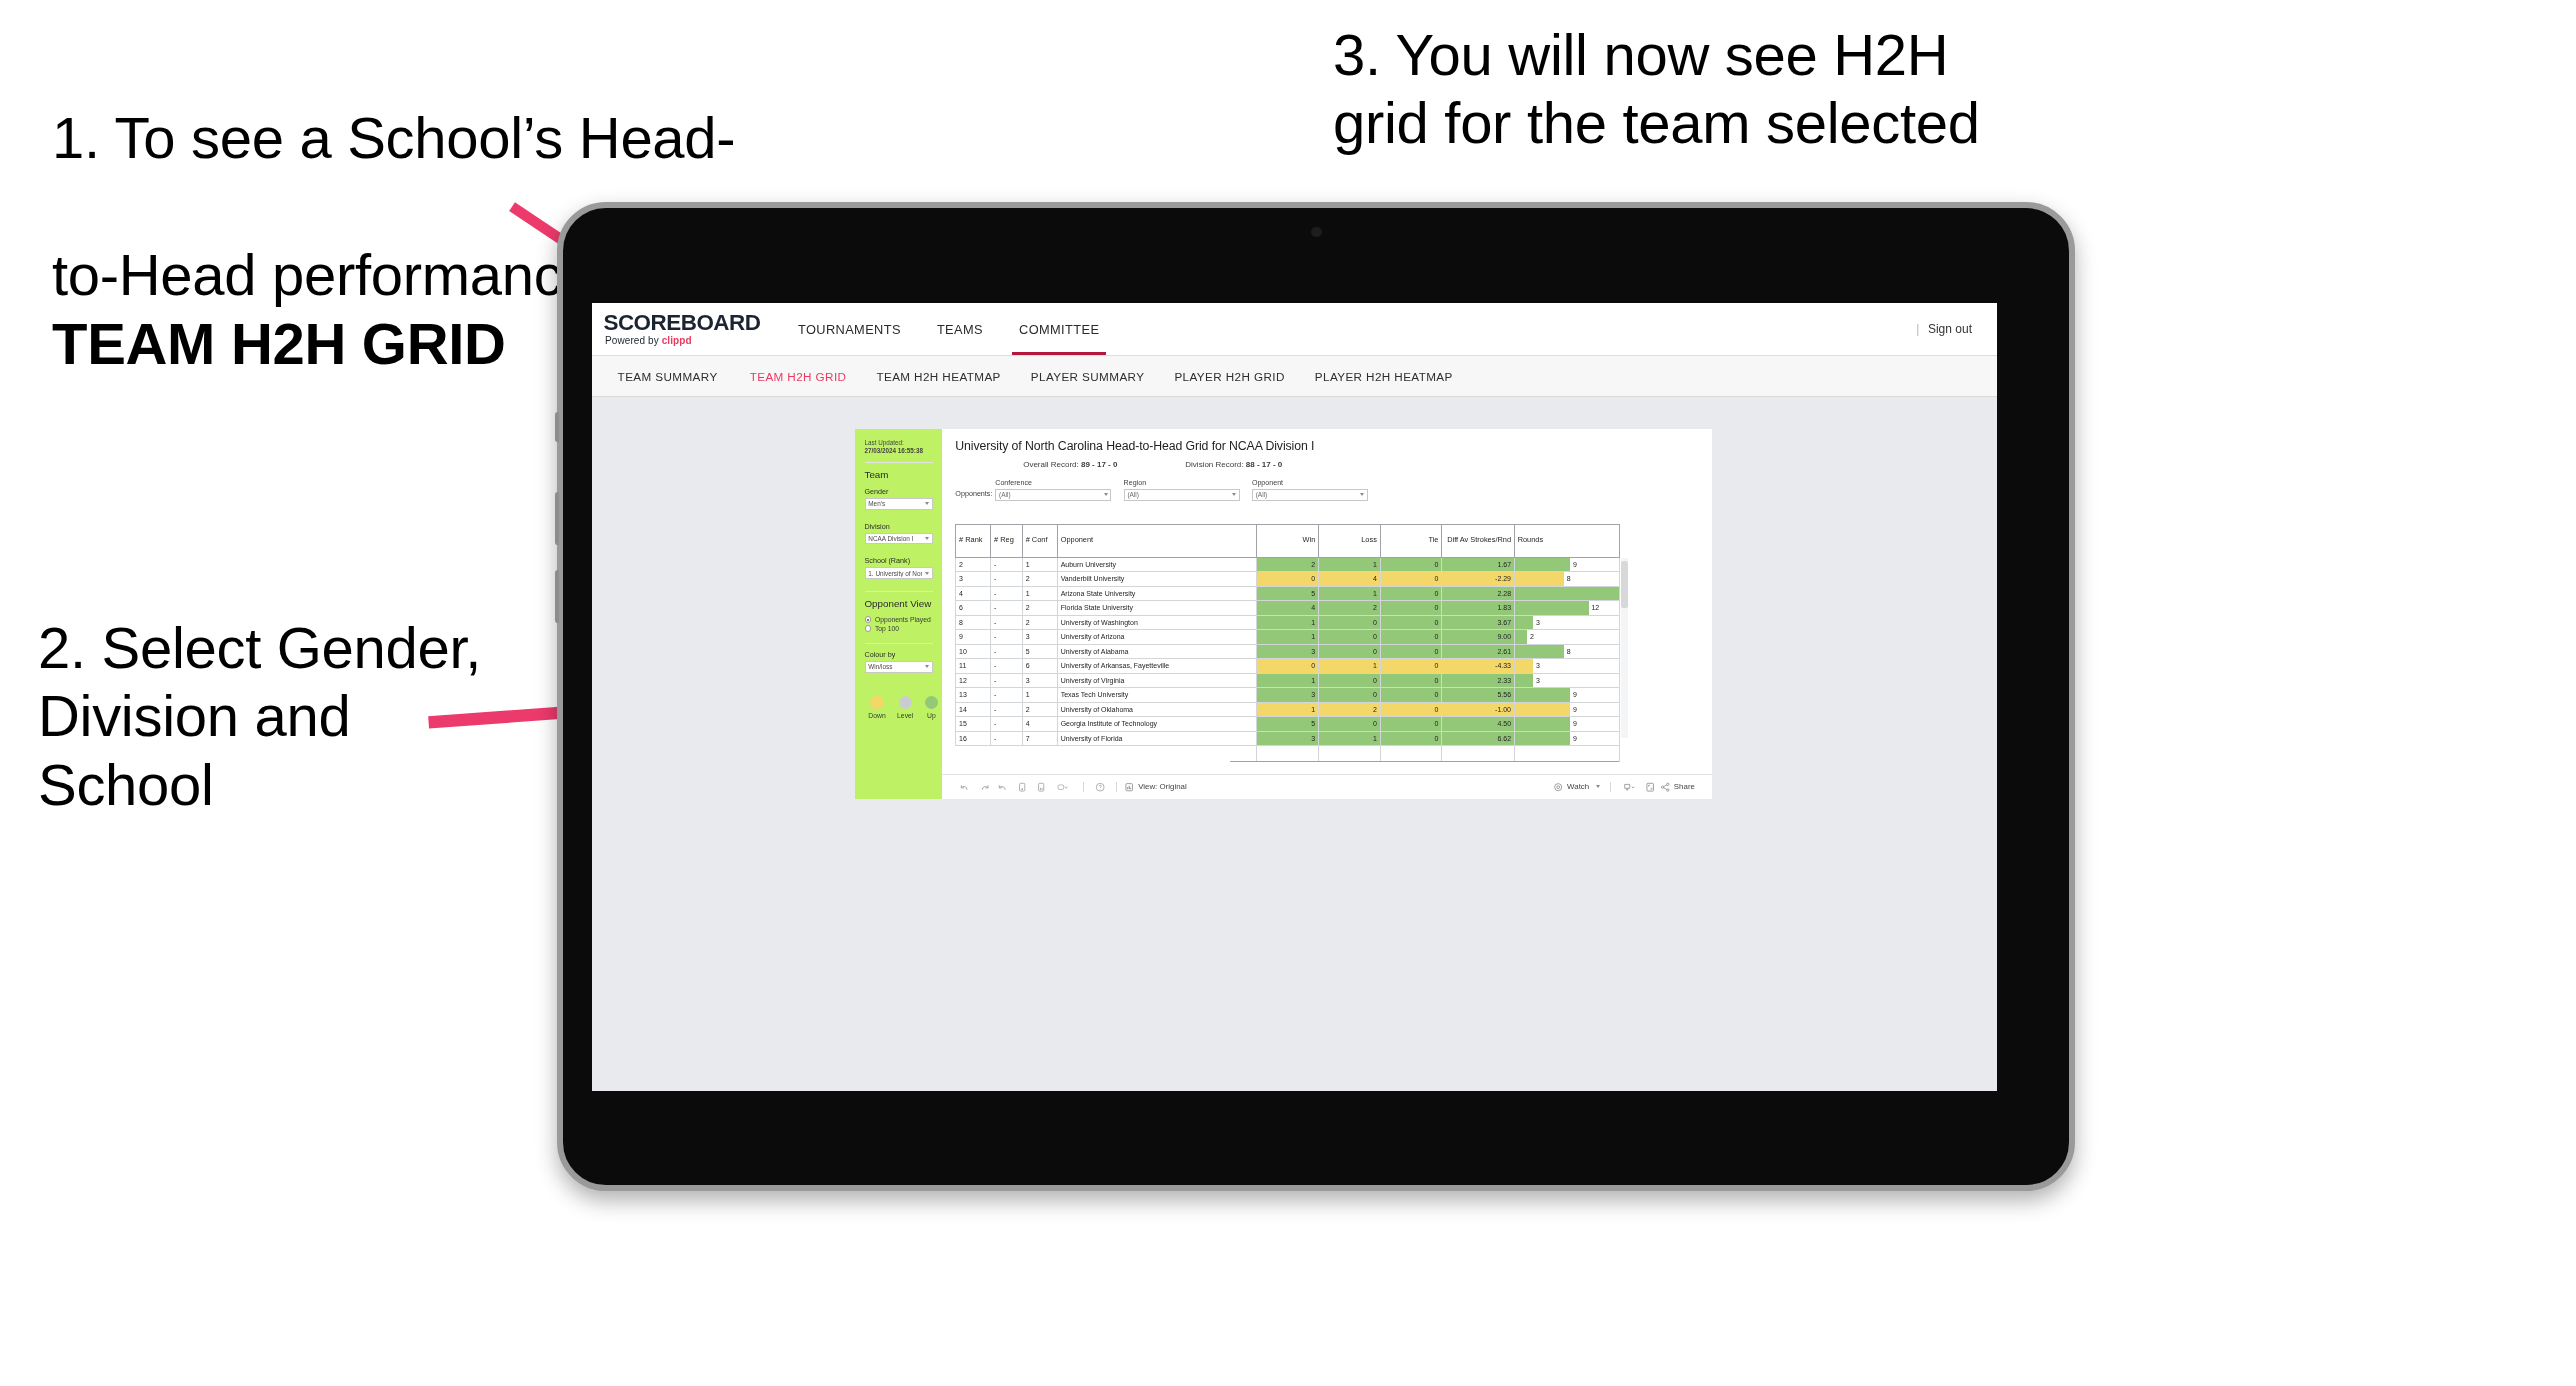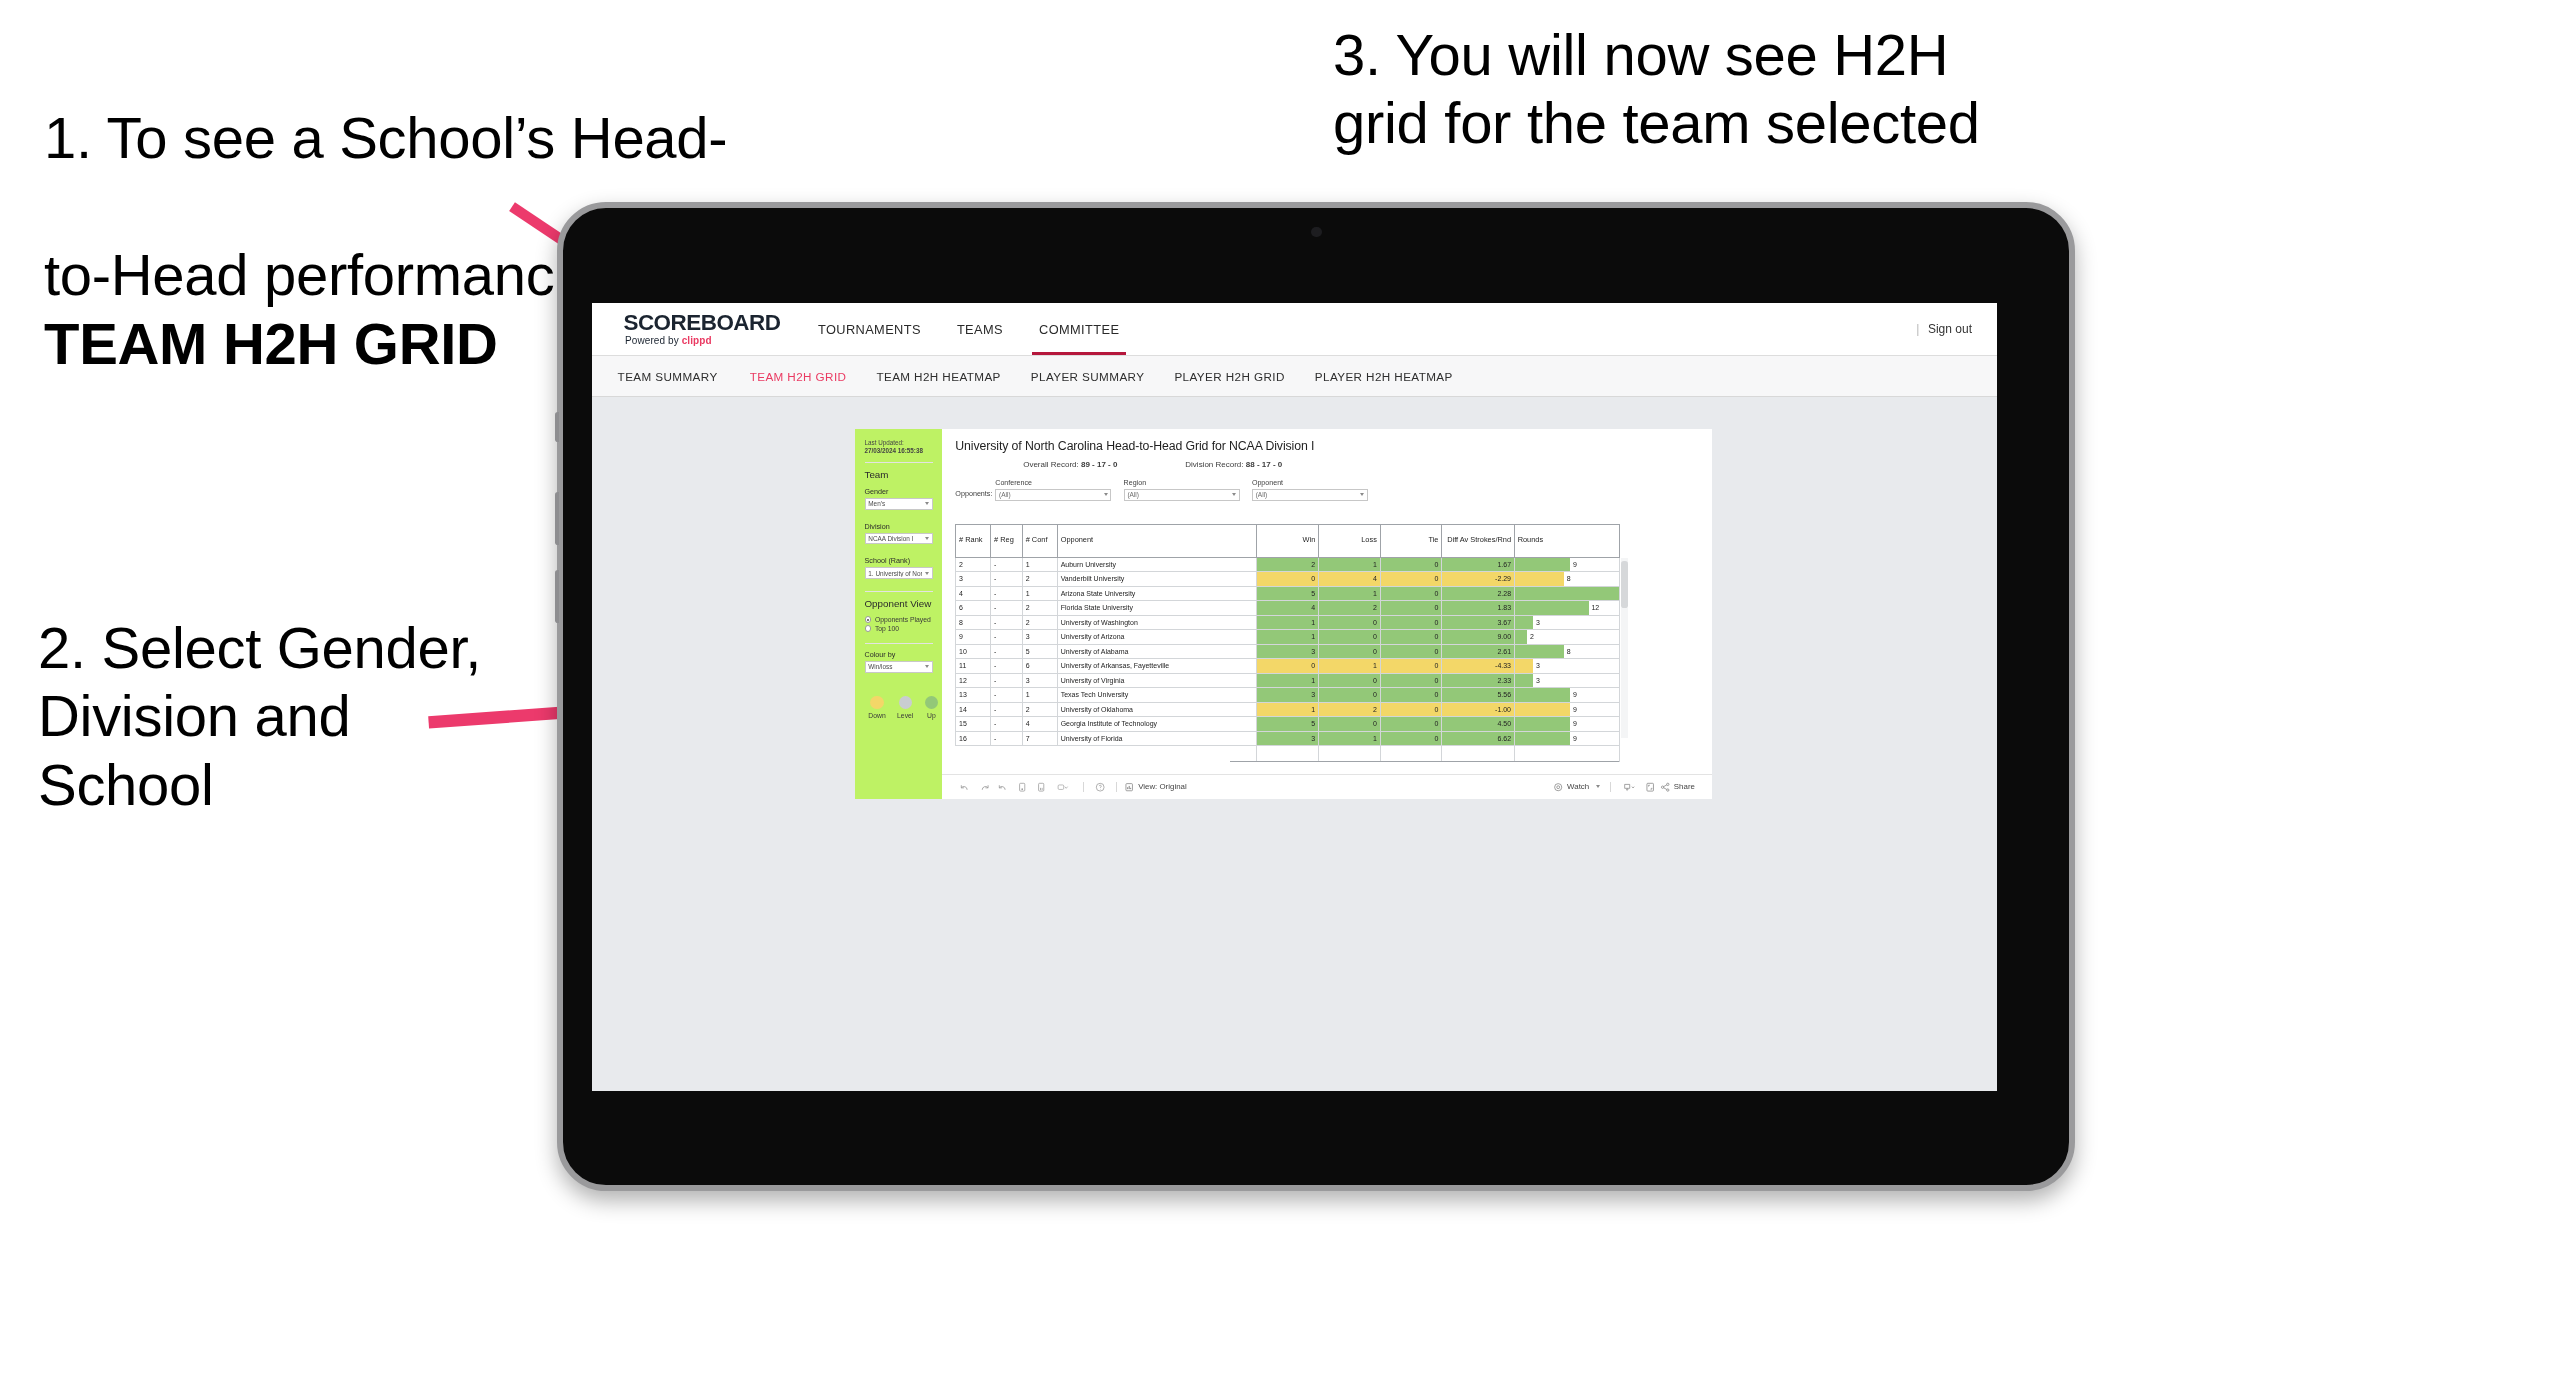--- a/index.html
+++ b/index.html
@@ -23,21 +23,21 @@
     color: #000000;
     font-family: "Liberation Sans", sans-serif;
     font-size: 58px;
     line-height: 1.18;
     letter-spacing: -0.3px;
     font-weight: 400;
     white-space: pre-line;
   }
   .annot .bold { font-weight: 700; display: block; }
 
-  #annot-1 { left: 44px; top: 36px; width: 758px; }
+  #annot-1 { left: 52px; top: 36px; width: 758px; }
   #annot-2 { left: 38px; top: 614px; width: 531px; }
   #annot-3 { left: 1333px; top: 21px; width: 758px; }
 
   .arrow-svg {
     position: absolute;
     pointer-events: none;
     overflow: visible;
   }
 
   
@@ -92,21 +92,21 @@
     height: 52px;
     background: #ffffff;
     display: flex;
     align-items: stretch;
     border-bottom: 0.9px solid #dddddd;
   }
   #brand {
     display: flex;
     flex-direction: column;
     justify-content: center;
-    padding-left: 33px;
+    padding-left: 13px;
     padding-right: 21px;
   }
   #brand-word {
     font-family: "Liberation Sans", sans-serif;
     font-weight: 700;
     font-size: 22px;
     letter-spacing: -0.5px;
     color: #1b2430;
     line-height: 1;
     transform: scaleX(1.02);

